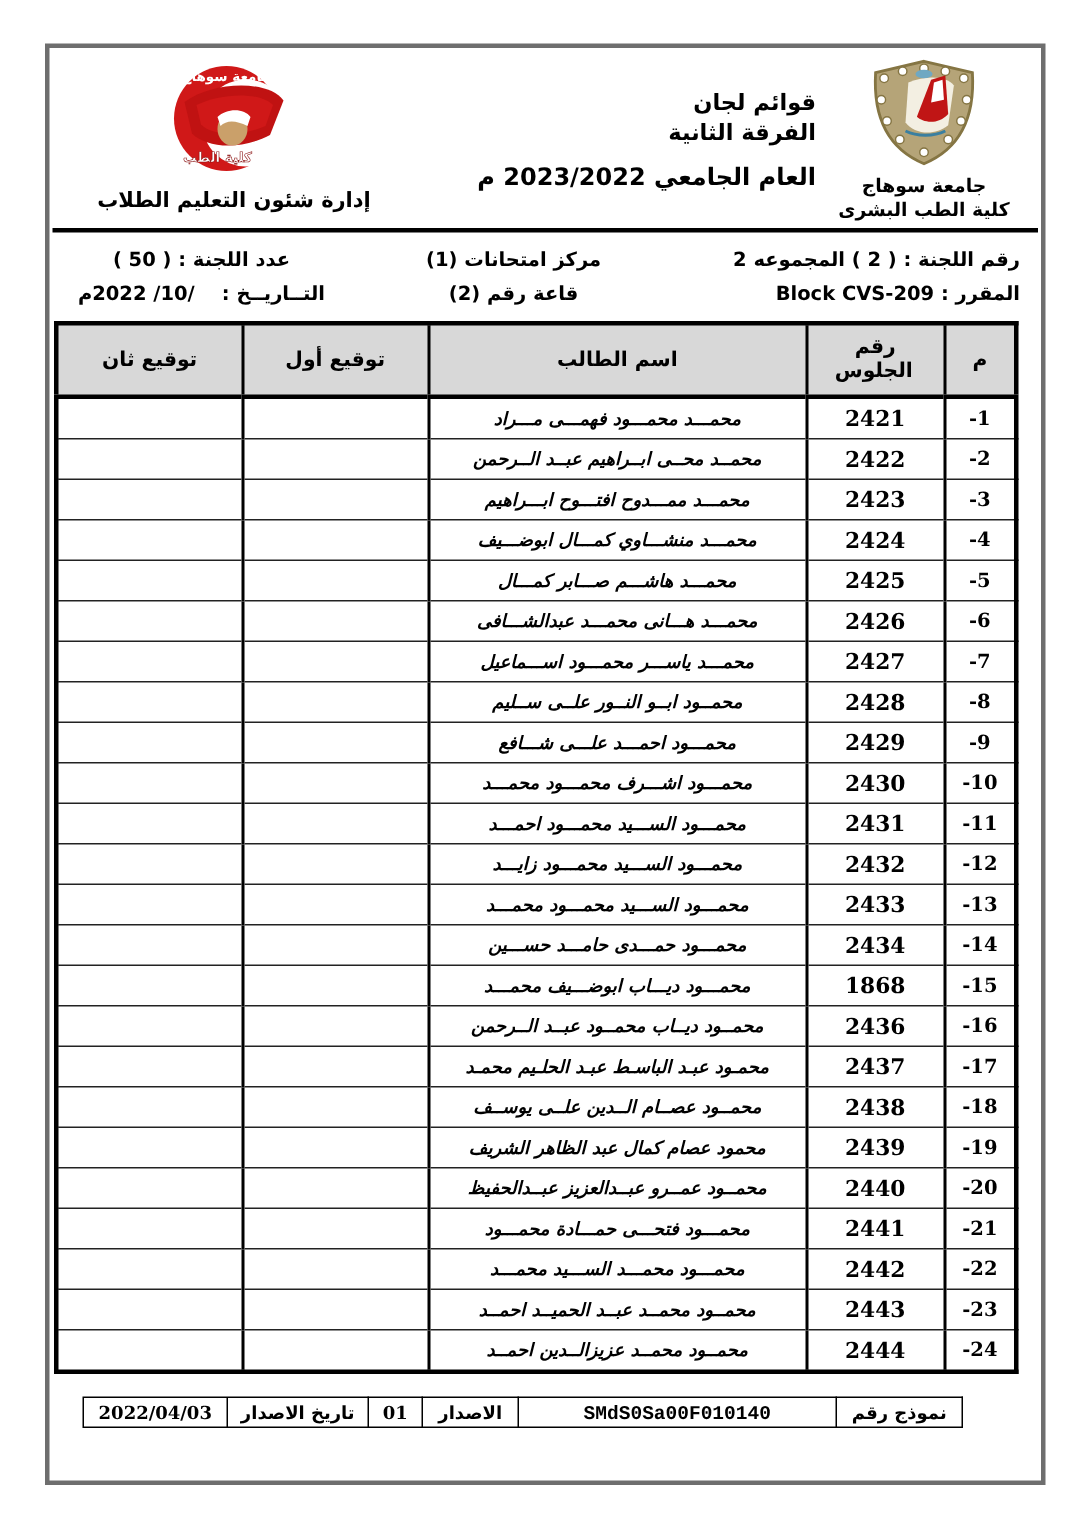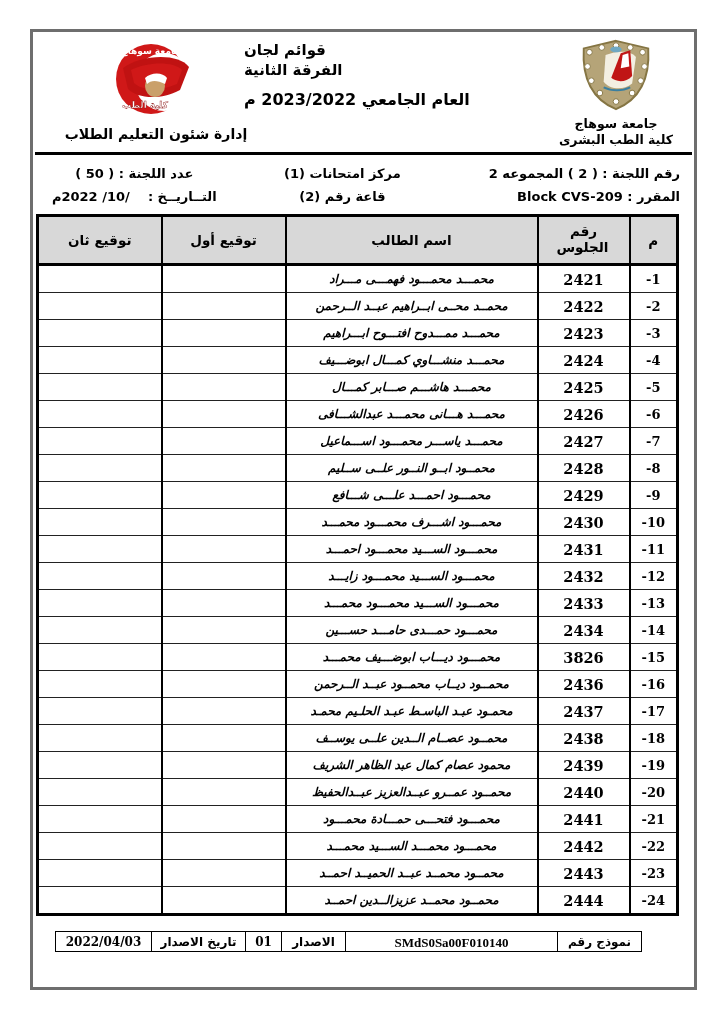--- a/index.html
+++ b/index.html
@@ -8,21 +8,21 @@
   .num{font-family:"DejaVu Serif",serif;}
   .page-frame{position:absolute;left:30px;top:29px;width:667px;height:961px;
       border:3px solid #6e6e6e;box-sizing:border-box;background:#fff;}
 
   
   .header{position:relative;height:120px;}
   .left-logo-block{position:absolute;left:28px;top:8px;width:190px;text-align:center;}
   .left-logo-block .caption{font-weight:bold;font-size:14px;margin-top:2px;}
   .right-logo-block{position:absolute;right:12px;top:6px;width:132px;text-align:center;}
   .right-logo-block .caption{font-weight:bold;font-size:12.5px;line-height:1.25;}
-  .center-title{position:absolute;right:150px;width:300px;top:8px;text-align:left;font-weight:bold;}
+  .center-title{position:absolute;right:150px;width:300px;top:26px;text-align:right;font-weight:bold;}
   .center-title .t1,.center-title .t2{font-size:15px;line-height:1.35;}
   .center-title .t3{font-size:16px;margin-top:9px;}
 
   .divider{height:3px;background:#000;margin:0 2px;}
 
   
   .info{padding:7px 14px 4px 10px;font-weight:bold;font-size:13px;}
   .info-row{display:flex;line-height:23px;}
   .info-cell-r{width:40%;text-align:start;}
   .info-cell-c{width:26%;text-align:center;}
@@ -41,21 +41,21 @@
   td.cell-serial{font-family:"DejaVu Serif",serif;font-weight:bold;font-size:13px;direction:ltr;}
   td.cell-seat{font-family:"DejaVu Serif",serif;font-weight:bold;font-size:14.5px;}
   td.cell-name{font-weight:bold;font-size:12px;font-style:italic;}
 
   
   .footer-bar{display:flex;margin:15px 52px 0 0;font-weight:bold;font-size:12px;}
   .footer-cell{border:1.5px solid #000;border-left:none;height:21px;line-height:21px;
       text-align:center;box-sizing:border-box;padding:0 4px;}
   .footer-cell:last-child{border-left:1.5px solid #000;}
   .fc-form-label{width:84px;}
-  .fc-form-code{width:212px;font-family:Liberation Serif, serif;font-size:13px;}
+  .fc-form-code{width:212px;font-family:Liberation Mono, monospace;font-size:13px;}
   .fc-issue-label{width:64px;}
   .fc-issue-no{width:36px;font-family:"DejaVu Serif",serif;}
   .fc-date-label{width:94px;}
   .fc-date{width:97px;font-family:"DejaVu Serif",serif;}
 </style>
 </head>
 <body>
 
 <div class="page-frame">
 
@@ -235,21 +235,21 @@
     </tr>
         <tr>
       <td class="cell-serial">-14</td>
       <td class="cell-seat num">2434</td>
       <td class="cell-name">محمـــود حمـــدى حامـــد حســـين</td>
       <td class="cell-sig1"></td>
       <td class="cell-sig2"></td>
     </tr>
         <tr>
       <td class="cell-serial">-15</td>
-      <td class="cell-seat num">3826</td>
+      <td class="cell-seat num">1868</td>
       <td class="cell-name">محمـــود ديـــاب ابوضـــيف محمـــد</td>
       <td class="cell-sig1"></td>
       <td class="cell-sig2"></td>
     </tr>
         <tr>
       <td class="cell-serial">-16</td>
       <td class="cell-seat num">2436</td>
       <td class="cell-name">محمــود ديــاب محمــود عبــد الــرحمن</td>
       <td class="cell-sig1"></td>
       <td class="cell-sig2"></td>

